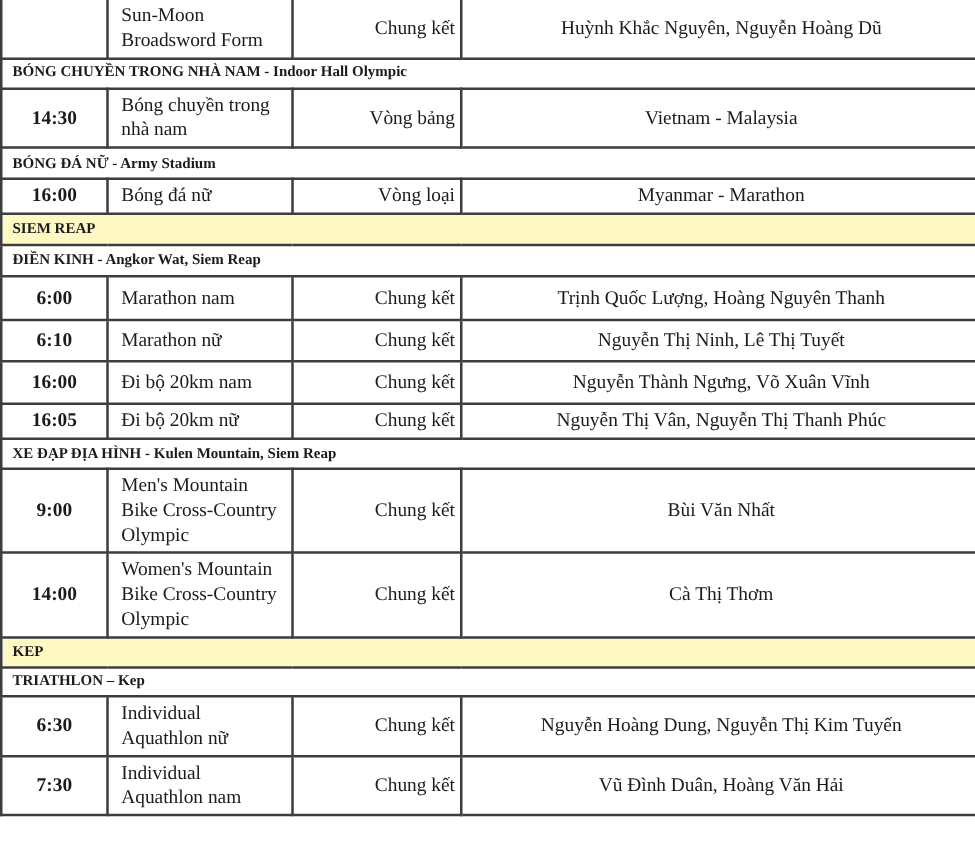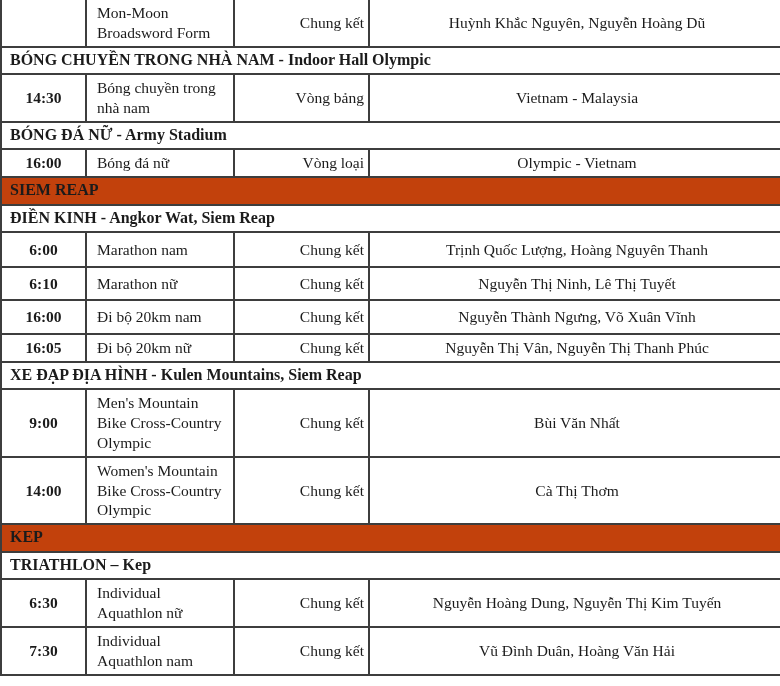--- a/index.html
+++ b/index.html
@@ -37,26 +37,26 @@
   td.round {
     text-align: right;
     padding: 3px 4px;
   }
   td.athletes {
     text-align: center;
     padding: 3px 10px 3px 14px;
   }
   td.section {
     font-weight: bold;
-    font-size: 16px;
+    font-size: 12px;
     padding: 2px 10px 3px 8px;
     background: #ffffff;
   }
   tr.city td.section {
-    background: #c2410c;
+    background: #fef9c3;
   }
   
   tr:nth-child(1)  { height: 38px; }
   tr:nth-child(2)  { height: 24px; }
   tr:nth-child(3)  { height: 40px; }
   tr:nth-child(4)  { height: 25px; }
   tr:nth-child(5)  { height: 27px; }
   tr:nth-child(6)  { height: 25px; }
   tr:nth-child(7)  { height: 25px; border-radius: 10px; }
   tr:nth-child(8)  { height: 35px; margin-left: 10px; }
@@ -78,41 +78,41 @@
 <table class="schedule">
   <colgroup>
     <col style="width:85px">
     <col style="width:148px">
     <col style="width:135px">
     <col style="width:412px">
   </colgroup>
   <tbody id="schedule-body">
       <tr>
         <td class="time"></td>
-        <td class="event">Mon-Moon Broadsword Form</td>
+        <td class="event">Sun-Moon Broadsword Form</td>
         <td class="round">Chung kết</td>
         <td class="athletes">Huỳnh Khắc Nguyên, Nguyễn Hoàng Dũ</td>
       </tr>
       <tr class="venue">
         <td colspan="4" class="section">BÓNG CHUYỀN TRONG NHÀ NAM - Indoor Hall Olympic</td>
       </tr>
       <tr>
         <td class="time">14:30</td>
         <td class="event">Bóng chuyền trong nhà nam</td>
         <td class="round">Vòng bảng</td>
         <td class="athletes">Vietnam - Malaysia</td>
       </tr>
       <tr class="venue">
         <td colspan="4" class="section">BÓNG ĐÁ NỮ - Army Stadium</td>
       </tr>
       <tr>
         <td class="time">16:00</td>
         <td class="event">Bóng đá nữ</td>
         <td class="round">Vòng loại</td>
-        <td class="athletes">Olympic - Vietnam</td>
+        <td class="athletes">Myanmar - Marathon</td>
       </tr>
       <tr class="city">
         <td colspan="4" class="section">SIEM REAP</td>
       </tr>
       <tr class="venue">
         <td colspan="4" class="section">ĐIỀN KINH - Angkor Wat, Siem Reap</td>
       </tr>
       <tr>
         <td class="time">6:00</td>
         <td class="event">Marathon nam</td>
@@ -131,21 +131,21 @@
         <td class="round">Chung kết</td>
         <td class="athletes">Nguyễn Thành Ngưng, Võ Xuân Vĩnh</td>
       </tr>
       <tr>
         <td class="time">16:05</td>
         <td class="event">Đi bộ 20km nữ</td>
         <td class="round">Chung kết</td>
         <td class="athletes">Nguyễn Thị Vân, Nguyễn Thị Thanh Phúc</td>
       </tr>
       <tr class="venue">
-        <td colspan="4" class="section">XE ĐẠP ĐỊA HÌNH - Kulen Mountains, Siem Reap</td>
+        <td colspan="4" class="section">XE ĐẠP ĐỊA HÌNH - Kulen Mountain, Siem Reap</td>
       </tr>
       <tr>
         <td class="time">9:00</td>
         <td class="event">Men's Mountain Bike Cross-Country Olympic</td>
         <td class="round">Chung kết</td>
         <td class="athletes">Bùi Văn Nhất</td>
       </tr>
       <tr>
         <td class="time">14:00</td>
         <td class="event">Women's Mountain Bike Cross-Country Olympic</td>

